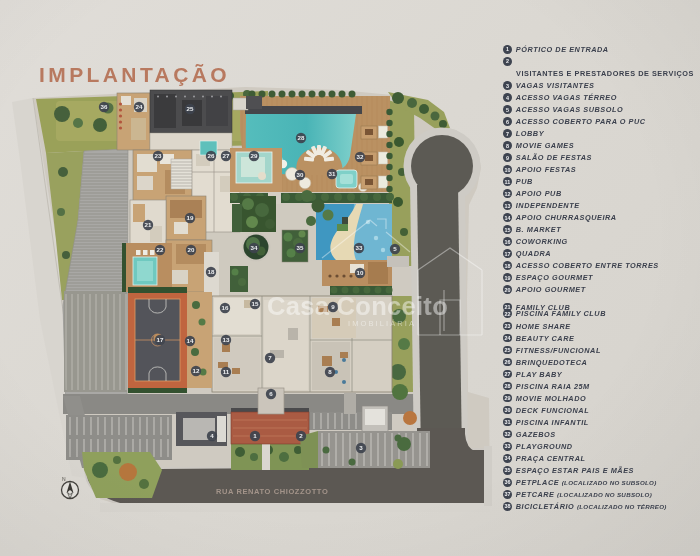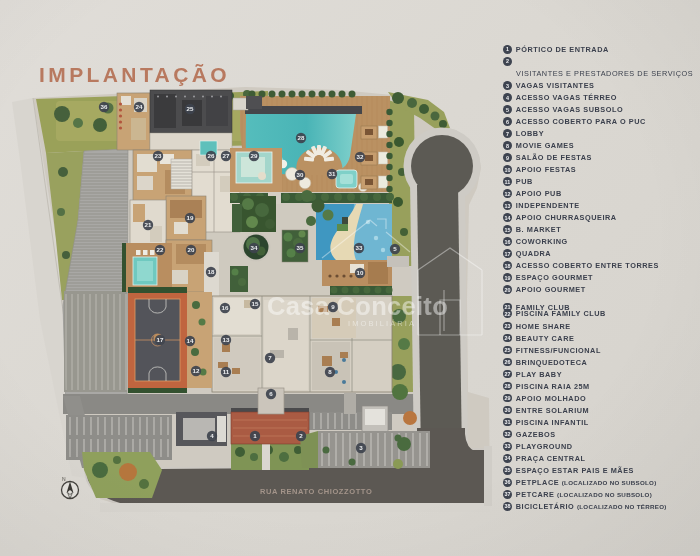--- a/index.html
+++ b/index.html
@@ -2,24 +2,24 @@
 <html><head><meta charset="utf-8">
 <style>
 html,body{margin:0;padding:0;}
 body{width:700px;height:556px;overflow:hidden;font-family:"Liberation Sans",sans-serif;}
 #page{position:relative;width:700px;height:556px;background:linear-gradient(135deg,#e0ddd8 0%,#dbd8d2 45%,#d6d3cd 100%);}
 #vig{position:absolute;inset:0;background:radial-gradient(ellipse at 45% 42%, rgba(0,0,0,0) 62%, rgba(0,0,0,0.05) 100%);pointer-events:none;}
 .ttl{position:absolute;left:39px;top:63px;font-size:21px;letter-spacing:3.4px;color:#b8795f;font-weight:700;}
 .leg{position:absolute;left:503px;top:0;width:197px;}
 .lrow{position:absolute;left:0;display:flex;align-items:center;height:12px;}
 .lnum{flex:0 0 8.8px;width:8.8px;height:8.8px;border-radius:50%;background:#3e4450;color:#f2f3f5;font-size:5.4px;font-weight:bold;display:flex;align-items:center;justify-content:center;margin-right:4px;letter-spacing:0;}
-.ltx{font-size:7.3px;font-weight:bold;letter-spacing:0.55px;color:#3b404d;white-space:nowrap;}
+.ltx{font-size:7.3px;font-weight:bold;letter-spacing:0.55px;color:#3b404d;white-space:nowrap;font-style:italic;}
 .lsm{font-size:6.2px;font-weight:bold;letter-spacing:0.3px;color:#3b404d;}
-.lwrap{position:absolute;left:13px;font-size:7.3px;font-weight:normal;letter-spacing:0.55px;color:#3b404d;white-space:nowrap;}
-.rua{position:absolute;left:216px;top:487px;font-size:7.5px;font-weight:bold;letter-spacing:0.6px;color:#a3948a;margin-left:44px;}
+.lwrap{position:absolute;left:13px;font-size:7.3px;font-weight:bold;letter-spacing:0.55px;color:#3b404d;white-space:nowrap;}
+.rua{position:absolute;left:216px;top:487px;font-size:7.5px;font-weight:bold;letter-spacing:0.6px;color:#a3948a;}
 .wm1{position:absolute;left:267px;top:292px;font-size:25.5px;color:rgba(255,255,255,0.46);letter-spacing:0.3px;font-weight:bold;}
 .wm2{position:absolute;left:348px;top:319px;font-size:7.5px;color:rgba(255,255,255,0.46);letter-spacing:2.1px;}
 </style></head><body>
 <div id="page">
 <svg width="700" height="556" viewBox="0 0 700 556" style="position:absolute;left:0;top:0">
 
 <polygon points="33,98 150,92 245,87 340,90 392,95 418,104 434,116 443,127 456,130 470,142 479,155 481,168 477,188 469,205 467,300 468,392 489,398 490,505 120,505 100,499 88,480 84,460 70,380 56,240 40,150" fill="#cfcac1"></polygon>
 
 <g>
 <polygon points="12,102 33,98 56,240 70,380 84,460 88,478 72,476 40,320 20,160" fill="#d8d5cf"></polygon>
@@ -877,25 +877,25 @@
 <div class="lrow" style="top:368.0px">
         <span class="lnum">27</span>
         <span class="ltx">PLAY BABY</span>
       </div>
 <div class="lrow" style="top:380.1px">
         <span class="lnum">28</span>
         <span class="ltx">PISCINA RAIA 25M</span>
       </div>
 <div class="lrow" style="top:392.1px">
         <span class="lnum">29</span>
-        <span class="ltx">APOIO MOLHADO</span>
+        <span class="ltx">MOVIE MOLHADO</span>
       </div>
 <div class="lrow" style="top:404.1px">
         <span class="lnum">30</span>
-        <span class="ltx">ENTRE SOLARIUM</span>
+        <span class="ltx">DECK FUNCIONAL</span>
       </div>
 <div class="lrow" style="top:416.1px">
         <span class="lnum">31</span>
         <span class="ltx">PISCINA INFANTIL</span>
       </div>
 <div class="lrow" style="top:428.1px">
         <span class="lnum">32</span>
         <span class="ltx">GAZEBOS</span>
       </div>
 <div class="lrow" style="top:440.2px">

